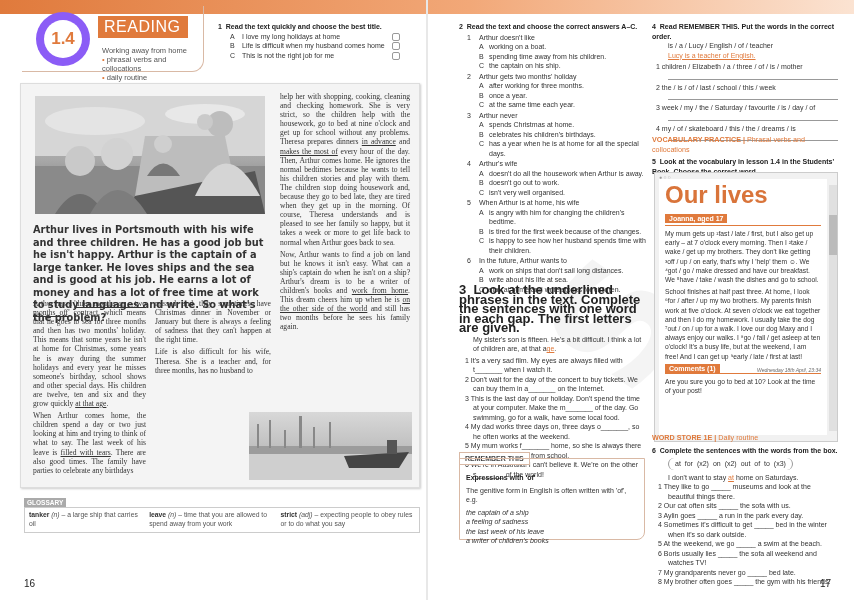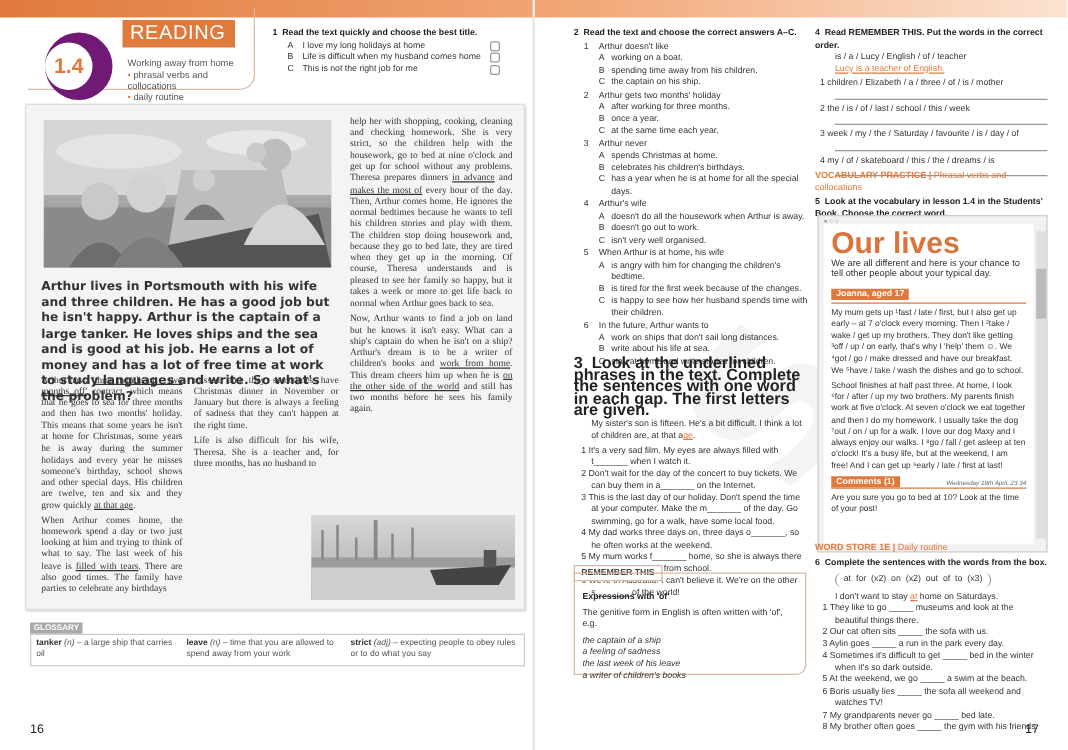--- a/index.html
+++ b/index.html
@@ -2,21 +2,21 @@
 <html><head>
 <meta charset="utf-8">
 <style>
 *{box-sizing:border-box;margin:0;padding:0}
 body{width:854px;height:600px;background:#fff;font-family:"Liberation Sans",sans-serif;color:#222;position:relative;overflow:hidden}
 .topbar{position:absolute;top:0;left:0;width:854px;height:14px;background:linear-gradient(90deg,#e07a3c,#f2a878 55%,#fbe3d2)}
 .spine{position:absolute;top:0;left:426px;width:2px;height:600px;background:#e8e8e8}
 .wm{position:absolute;font-size:160px;font-weight:bold;color:rgba(0,0,0,0.045);transform:rotate(-55deg);font-family:"DejaVu Sans",sans-serif;pointer-events:none}
 
 .hdr{position:absolute;left:22px;top:6px;width:182px;height:66px;border:1px solid #d9b9a5;border-top:none;border-left:none;border-radius:0 0 12px 0}
-.badge{position:absolute;left:14px;top:20px;width:54px;height:54px;border-radius:50%;background:#701a75;display:flex;align-items:center;}
+.badge{position:absolute;left:14px;top:6px;width:54px;height:54px;border-radius:50%;background:#8b5cf6;display:flex;align-items:center;justify-content:center}
 .badge span{width:38px;height:38px;border-radius:50%;background:#fff;color:#e07a3c;font-weight:bold;font-size:17px;display:flex;align-items:center;justify-content:center}
 .reading{position:absolute;left:76px;top:10px;background:#e07a3c;color:#fff;font-weight:normal;font-size:16px;padding:2px 8px 2px 6px;letter-spacing:0.5px}
 .sub{position:absolute;left:80px;top:40px;font-size:7.5px;line-height:9px;color:#555}
 .sub .b{color:#e07a3c}
 
 .ex{font-size:7px;line-height:9.5px;color:#333}
 .ex .q{font-weight:bold;color:#222}
 .ex .n{display:inline-block;width:12px}
 .ex .opt{padding-left:12px}
 .cb{display:inline-block;width:8px;height:8px;border:1px solid #999;border-radius:2px;position:absolute;right:0}
@@ -93,21 +93,21 @@
       <circle cx="128" cy="48" r="9" fill="#cfcfcf"></circle>
         <path d="M112 80 Q128 55 145 80Z" fill="#777"></path>
       <circle cx="185" cy="28" r="13" fill="#bdbdbd"></circle>
         <path d="M160 100 Q190 35 225 100Z" fill="#d5d5d5"></path>
       <circle cx="170" cy="26" r="8" fill="#cacaca"></circle>
     </svg>
   </div>
   <div class="lead">Arthur lives in Portsmouth with his wife and three children. He has a good job but he isn't happy. Arthur is the captain of a large tanker. He loves ships and the sea and is good at his job. He earns a lot of money and has a lot of free time at work to study languages and write. So what's the problem?</div>
   <div class="body colA">
     <p><span>Arthur has a </span><span class="u">'three months on – two months off'</span><span> contract, which means that he goes to sea for three months and then has two months' holiday. This means that some years he isn't at home for Christmas, some years he is away during the summer holidays and every year he misses someone's birthday, school shows and other special days. His children are twelve, ten and six and they grow quickly </span><span class="u">at that age</span><span>.</span></p>
-    <p><span>When Arthur comes home, the homework spend a day or two just looking at him and trying to think of what to say. The last week of his leave is </span><span class="u">filled with tears</span><span>. There are also good times. The family have parties to celebrate any birthdays</span></p>
+    <p><span>When Arthur comes home, the children spend a day or two just looking at him and trying to think of what to say. The last week of his leave is </span><span class="u">filled with tears</span><span>. There are also good times. The family have parties to celebrate any birthdays</span></p>
   </div>
   <div class="body colB">
     <p>missed and they sometimes have Christmas dinner in November or January but there is always a feeling of sadness that they can't happen at the right time.</p>
     <p>Life is also difficult for his wife, Theresa. She is a teacher and, for three months, has no husband to</p>
   </div>
   <div class="body colC">
     <p><span>help her with shopping, cooking, cleaning and checking homework. She is very strict, so the children help with the housework, go to bed at nine o'clock and get up for school without any problems. Theresa prepares dinners </span><span class="u">in advance</span><span> and </span><span class="u">makes the most of</span><span> every hour of the day. Then, Arthur comes home. He ignores the normal bedtimes because he wants to tell his children stories and play with them. The children stop doing housework and, because they go to bed late, they are tired when they get up in the morning. Of course, Theresa understands and is pleased to see her family so happy, but it takes a week or more to get life back to normal when Arthur goes back to sea.</span></p>
     <p><span>Now, Arthur wants to find a job on land but he knows it isn't easy. What can a ship's captain do when he isn't on a ship? Arthur's dream is to be a writer of children's books and </span><span class="u">work from home</span><span>. This dream cheers him up when he is </span><span class="u">on the other side of the world</span><span> and still has two months before he sees his family again.</span></p>
   </div>
   <div class="photo2">
@@ -207,21 +207,20 @@
 
 <div class="ex" style="position:absolute;left:652px;top:135px;width:186px">
   <div class="orange" style="font-weight:bold;font-size:7.2px"><span>VOCABULARY PRACTICE</span> | <span style="font-weight:normal">Phrasal verbs and collocations</span></div>
   <div class="q" style="margin-top:3px"><span>5</span>&nbsp;&nbsp;<span>Look at the vocabulary in lesson 1.4 in the Students' Book. Choose the correct word.</span></div>
 </div>
 
 <div class="blog">
   <div style="font-size:5px;color:#999;position:absolute;top:1px;left:4px">● ○ ○</div>
   <div class="blogin">
     <div class="ol">Our lives</div>
-    <div class="blogsub">We are all different and here is your chance to tell other people about your typical day.</div>
     <div style="border-bottom:1px solid #e07a3c"><span class="nameTag">Joanna, aged 17</span></div>
     <div class="blogtxt">My mum gets up ¹fast / late / first, but I also get up early – at 7 o'clock every morning. Then I ²take / wake / get up my brothers. They don't like getting ³off / up / on early, that's why I 'help' them ☺. We ⁴got / go / make dressed and have our breakfast. We ⁵have / take / wash the dishes and go to school.</div>
     <div class="blogtxt">School finishes at half past three. At home, I look ⁶for / after / up my two brothers. My parents finish work at five o'clock. At seven o'clock we eat together and then I do my homework. I usually take the dog ⁷out / on / up for a walk. I love our dog Maxy and I always enjoy our walks. I ⁸go / fall / get asleep at ten o'clock! It's a busy life, but at the weekend, I am free! And I can get up ⁹early / late / first at last!</div>
     <div style="border-bottom:1px solid #e07a3c;display:flex;justify-content:space-between;align-items:flex-end">
         <span class="nameTag">Comments (1)</span>
         <span style="font-size:5px;font-style:italic;color:#666">Wednesday 18th April, 23:34</span>
       </div>
     <div class="blogtxt">Are you sure you go to bed at 10? Look at the time of your post!</div>
     <div class="scroll">
         <div></div>

